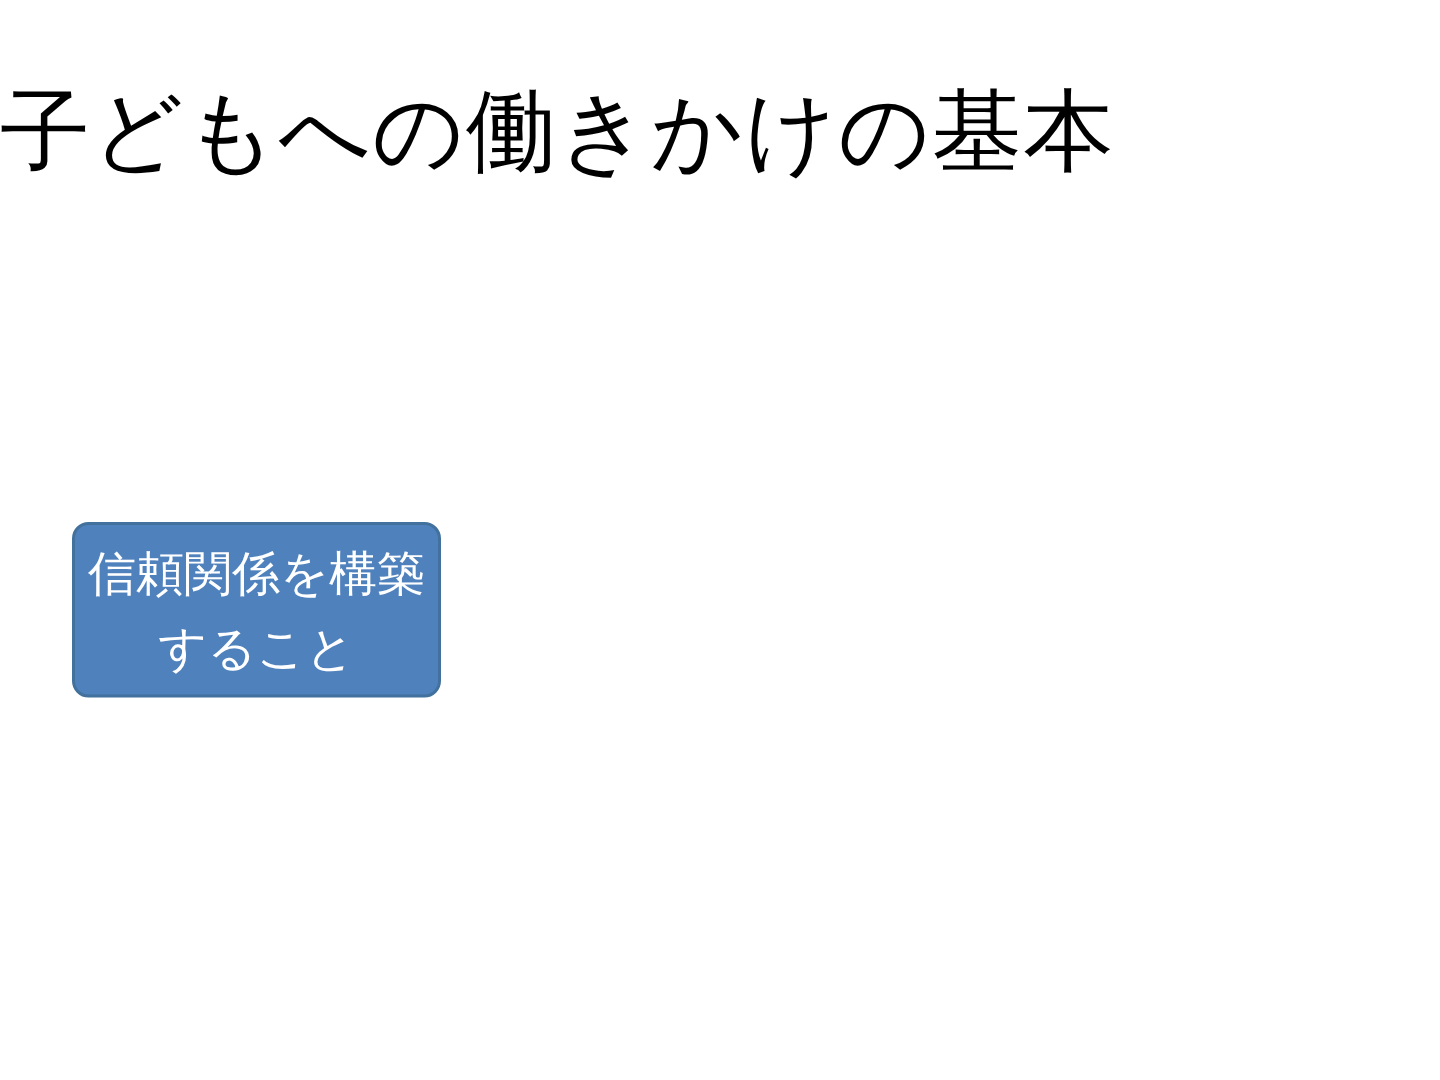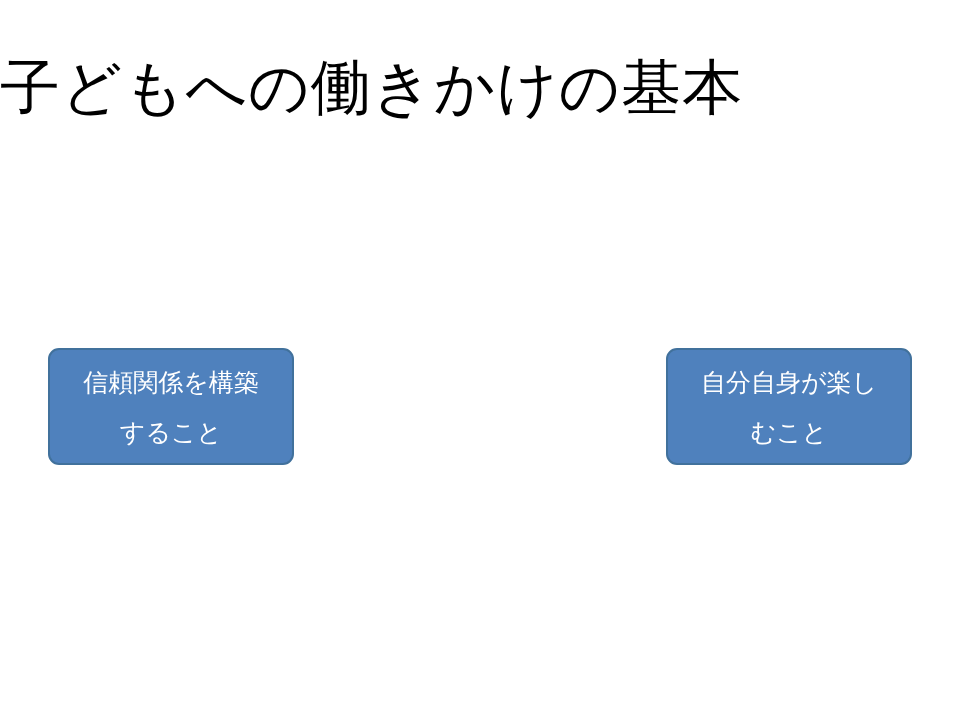--- a/index.html
+++ b/index.html
@@ -49,37 +49,33 @@
     height: 117px;
     background: var(--box-fill);
     border: 2px solid var(--box-border);
     border-radius: 11px;
     display: flex;
     align-items: center;
     justify-content: center;
   }
   .content-box .box-label {
     color: var(--box-text);
-    font-size: 25px;
+    font-size: 32px;
     line-height: 50px;
     text-align: center;
     white-space: pre-line;
   }
 </style>
 </head>
 <body>
 
 <div class="slide">
   <h1 class="slide-title">子どもへの働きかけの基本</h1>
 
   <div class="boxes-row">
     <div class="content-box">
       <span class="box-label">信頼関係を構築
 すること</span>
     </div>
 
 
-    <div class="content-box">
-      <span class="box-label">自分自身が楽し
-むこと</span>
-    </div>
   </div>
 </div>
 
 </body></html>

